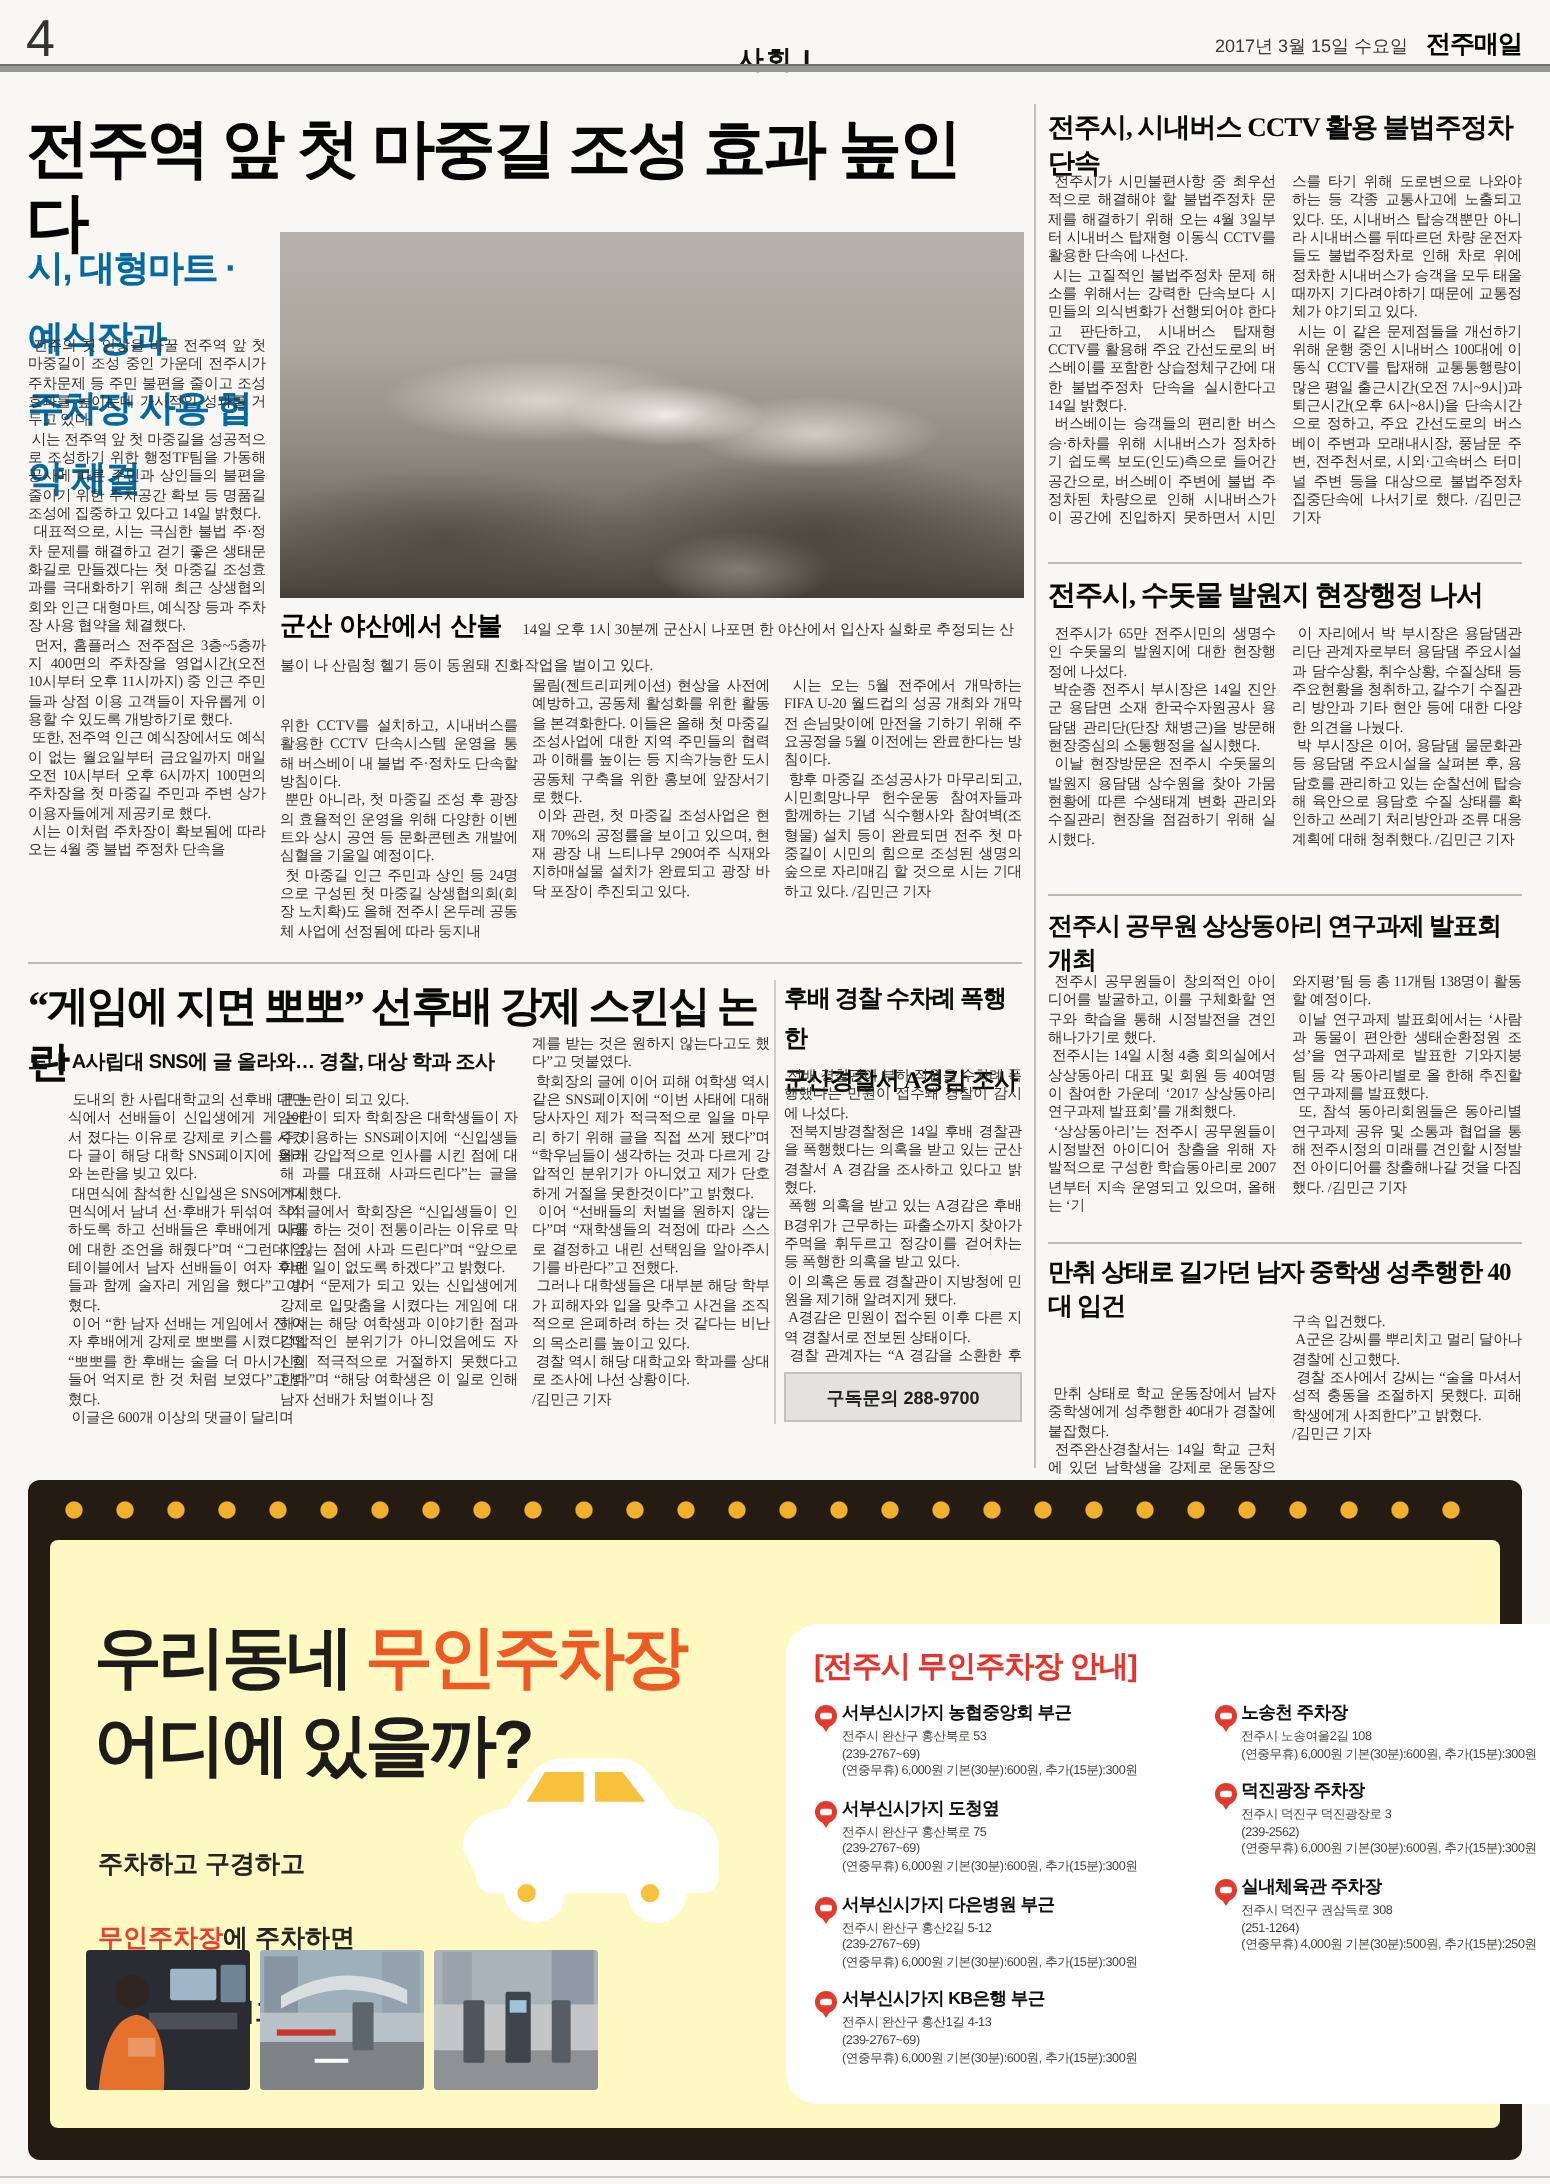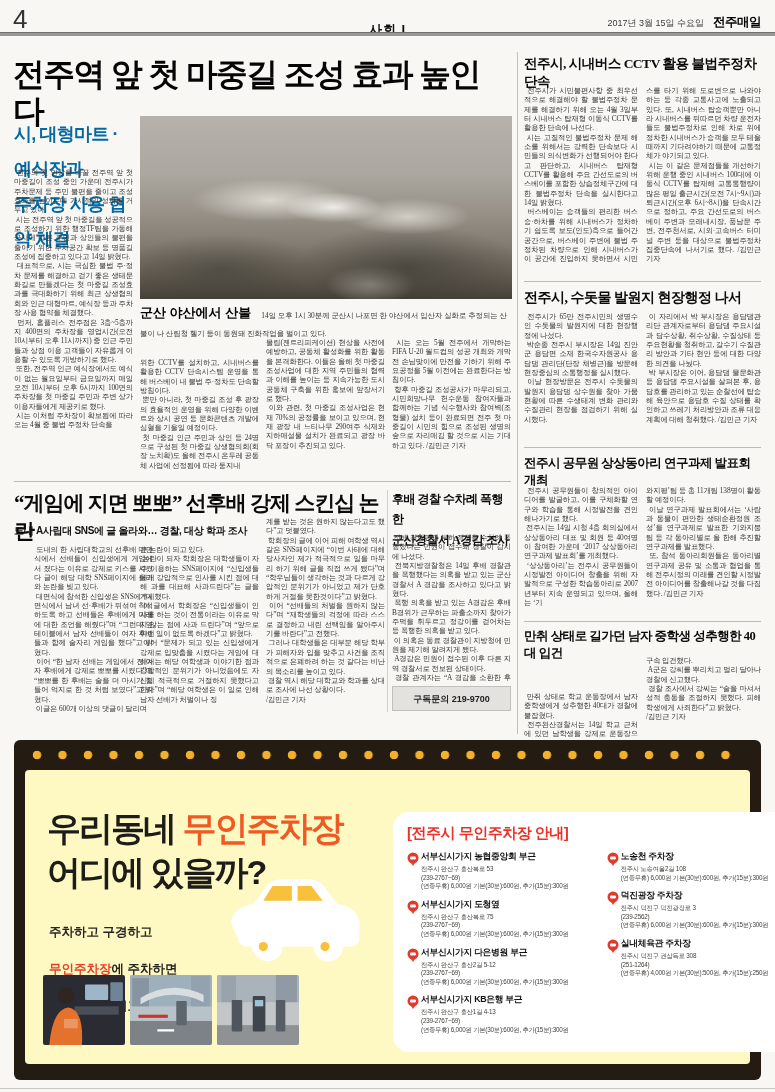--- a/index.html
+++ b/index.html
@@ -126,21 +126,21 @@
 
   <div class="abs vr" style="left:387px;top:490px;height:222px;background:#d2cfc9;"></div>
   <div class="abs p-hl serif">후배 경찰 수차례 폭행한
 군산경찰서 A경감 조사</div>
   <div class="abs btxt c4" style="top:533px;height:148px;">&nbsp;선배 경찰관이 부하 직원을 수차례 폭행했다는 민원이 접수돼 경찰이 감시에 나섰다.
 &nbsp;전북지방경찰청은 14일 후배 경찰관을 폭행했다는 의혹을 받고 있는 군산경찰서 A 경감을 조사하고 있다고 밝혔다.
 &nbsp;폭행 의혹을 받고 있는 A경감은 후배 B경위가 근무하는 파출소까지 찾아가 주먹을 휘두르고 정강이를 걷어차는 등 폭행한 의혹을 받고 있다.
 &nbsp;이 의혹은 동료 경찰관이 지방청에 민원을 제기해 알려지게 됐다.
 &nbsp;A경감은 민원이 접수된 이후 다른 지역 경찰서로 전보된 상태이다.
 &nbsp;경찰 관계자는 “A 경감을 소환한 후 가 조사한 후 자체 징계를 평정하겠다”고 밝혔다.  /김민근 기자</div>
-  <div class="abs subbox">구독문의 219-9700</div>
+  <div class="abs subbox">구독문의 288-9700</div>
 
   <div class="abs vr" style="left:517px;top:52px;height:682px;"></div>
 
   <div class="abs r-hl serif" style="top:55px;font-size:13.5px;">전주시, 시내버스 CCTV 활용 불법주정차 단속</div>
   <div class="abs btxt rc1" style="top:86px;height:176px;">&nbsp;전주시가 시민불편사항 중 최우선적으로 해결해야 할 불법주정차 문제를 해결하기 위해 오는 4월 3일부터 시내버스 탑재형 이동식 CCTV를 활용한 단속에 나선다.
 &nbsp;시는 고질적인 불법주정차 문제 해소를 위해서는 강력한 단속보다 시민들의 의식변화가 선행되어야 한다고 판단하고, 시내버스 탑재형 CCTV를 활용해 주요 간선도로의 버스베이를 포함한 상습정체구간에 대한 불법주정차 단속을 실시한다고 14일 밝혔다.
 &nbsp;버스베이는 승객들의 편리한 버스 승·하차를 위해 시내버스가 정차하기 쉽도록 보도(인도)측으로 들어간 공간으로, 버스베이 주변에 불법 주정차된 차량으로 인해 시내버스가 이 공간에 진입하지 못하면서 시민들이 버</div>
   <div class="abs btxt rc2" style="top:86px;height:176px;">스를 타기 위해 도로변으로 나와야 하는 등 각종 교통사고에 노출되고 있다. 또, 시내버스 탑승객뿐만 아니라 시내버스를 뒤따르던 차량 운전자들도 불법주정차로 인해 차로 위에 정차한 시내버스가 승객을 모두 태울 때까지 기다려야하기 때문에 교통정체가 야기되고 있다.
 &nbsp;시는 이 같은 문제점들을 개선하기 위해 운행 중인 시내버스 100대에 이동식 CCTV를 탑재해 교통통행량이 많은 평일 출근시간(오전 7시~9시)과 퇴근시간(오후 6시~8시)을 단속시간으로 정하고, 주요 간선도로의 버스베이 주변과 모래내시장, 풍남문 주변, 전주천서로, 시외·고속버스 터미널 주변 등을 대상으로 불법주정차 집중단속에 나서기로 했다.  /김민근 기자</div>
 

